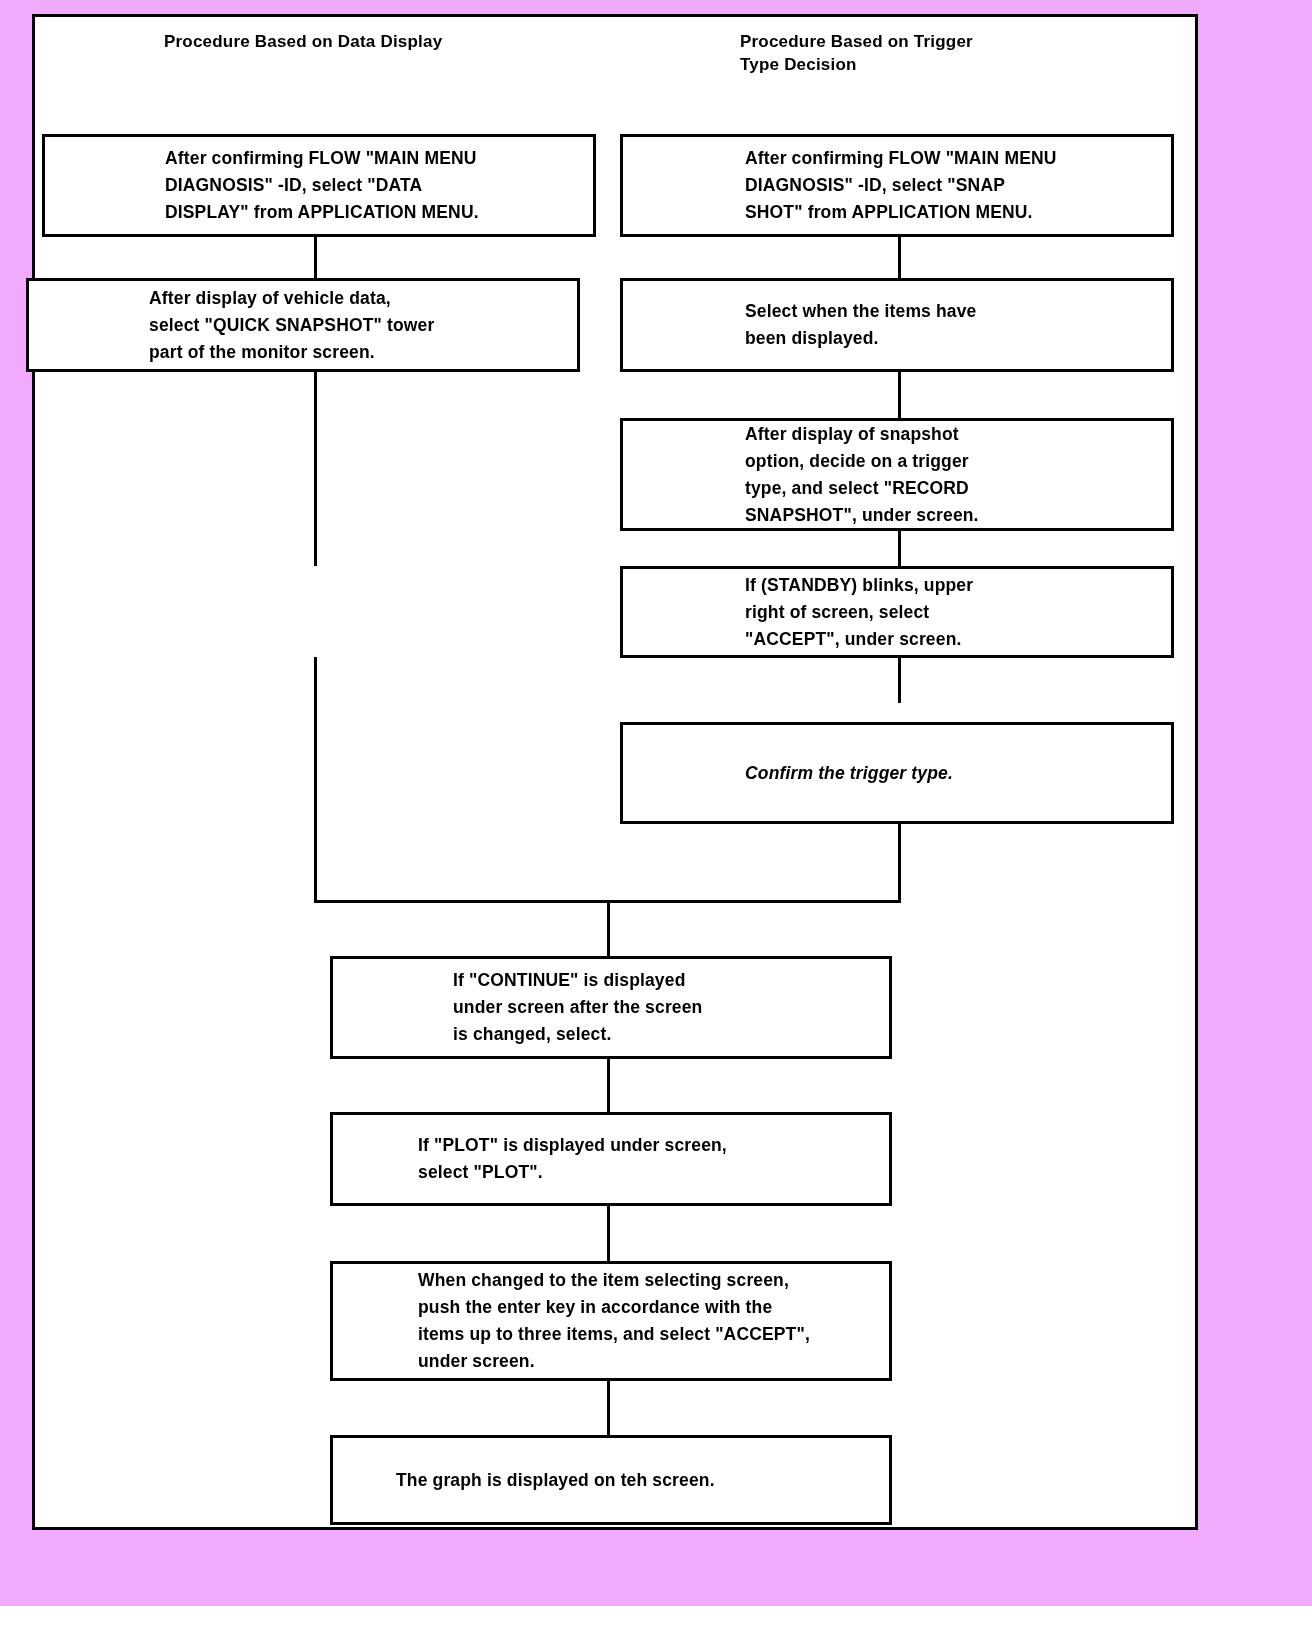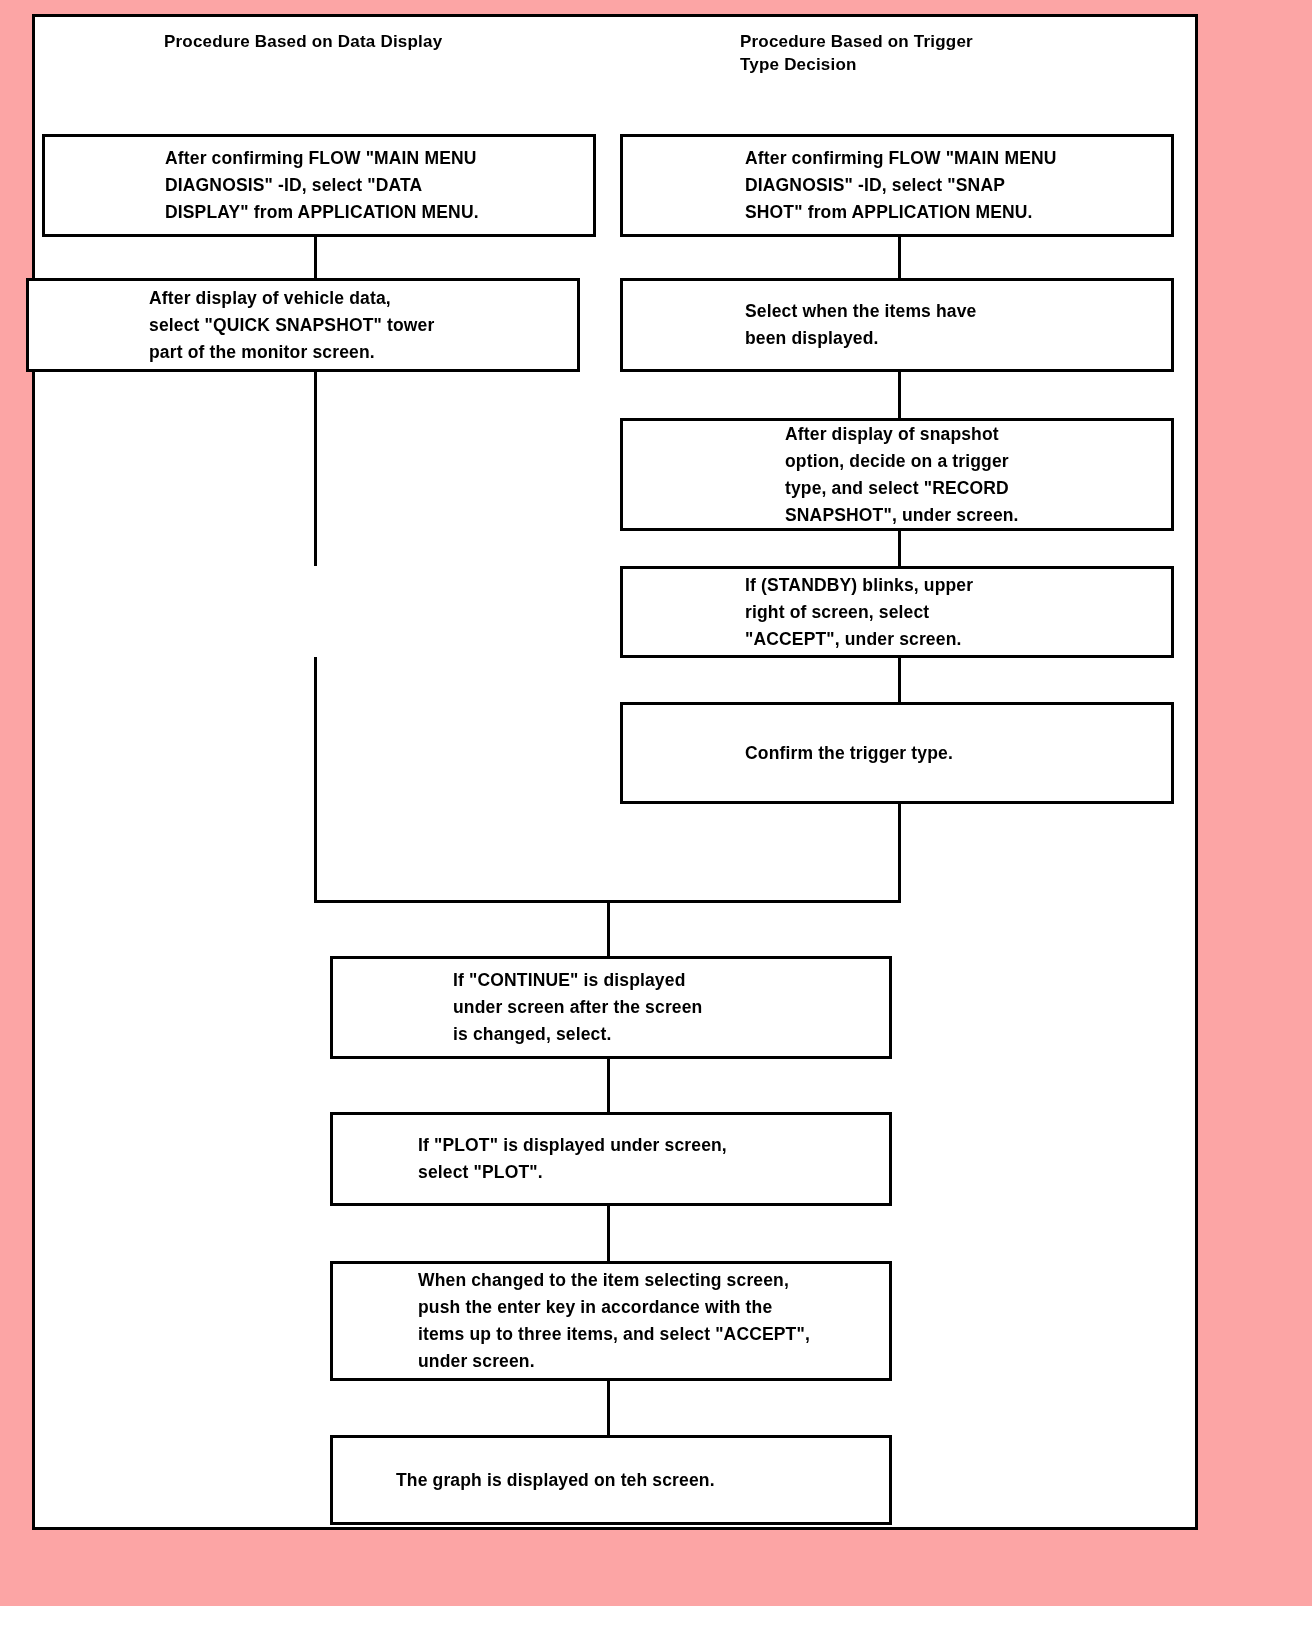--- a/index.html
+++ b/index.html
@@ -12,21 +12,21 @@
     height: 1648px;
     font-family: "Liberation Sans", sans-serif;
     color: #000000;
     overflow: hidden;
   }
 
   #page {
     position: relative;
     width: 1312px;
     height: 1606px;
-    background: #fca5a5;
+    background: #f0abfc;
   }
 
   
   .page-frame {
     position: absolute;
     left: 32px;
     top: 14px;
     width: 1166px;
     height: 1516px;
     border: 3px solid #000000;
@@ -127,34 +127,34 @@
     <div class="box-text">After confirming FLOW "MAIN MENU
 DIAGNOSIS" -ID, select "SNAP
 SHOT" from APPLICATION MENU.</div>
   </div>
 
   <div class="flow-box ta-left2" style="left:620px; top:278px; width:554px; height:94px;">
     <div class="box-text">Select when the items have
 been displayed.</div>
   </div>
 
-  <div class="flow-box ta-left2" style="left:620px; top:418px; width:554px; height:113px;padding-left:40px;">
+  <div class="flow-box ta-left2" style="left:620px; top:418px; width:554px; height:113px;">
     <div class="box-text">After display of snapshot
 option, decide on a trigger
 type, and select "RECORD
 SNAPSHOT", under screen.</div>
   </div>
 
   <div class="flow-box ta-left2" style="left:620px; top:566px; width:554px; height:92px;">
     <div class="box-text">If (STANDBY) blinks, upper
 right of screen, select
 "ACCEPT", under screen.</div>
   </div>
 
-  <div class="flow-box ta-left2" style="left:620px; top:702px; width:554px; height:102px;">
+  <div class="flow-box ta-left2" style="left:620px; top:722px; width:554px; height:102px;font-style:italic;">
     <div class="box-text">Confirm the trigger type.</div>
   </div>
 
   <div class="flow-box ta-left" style="left:330px; top:956px; width:562px; height:103px;">
     <div class="box-text">If "CONTINUE" is displayed
 under screen after the screen
 is changed, select.</div>
   </div>
 
   <div class="flow-box ta-left" style="left:330px; top:1112px; width:562px; height:94px;">

